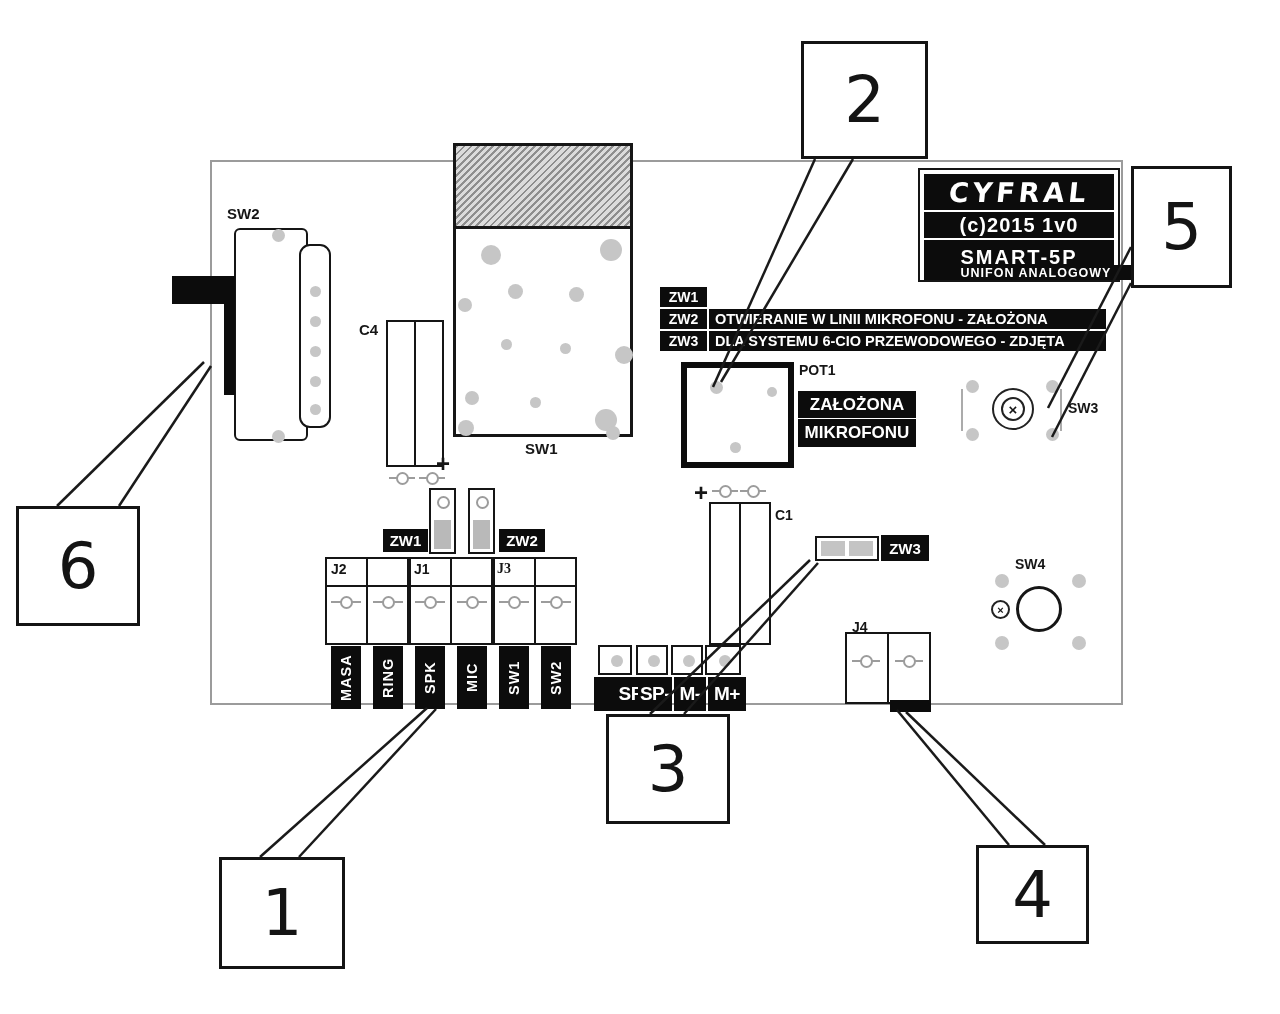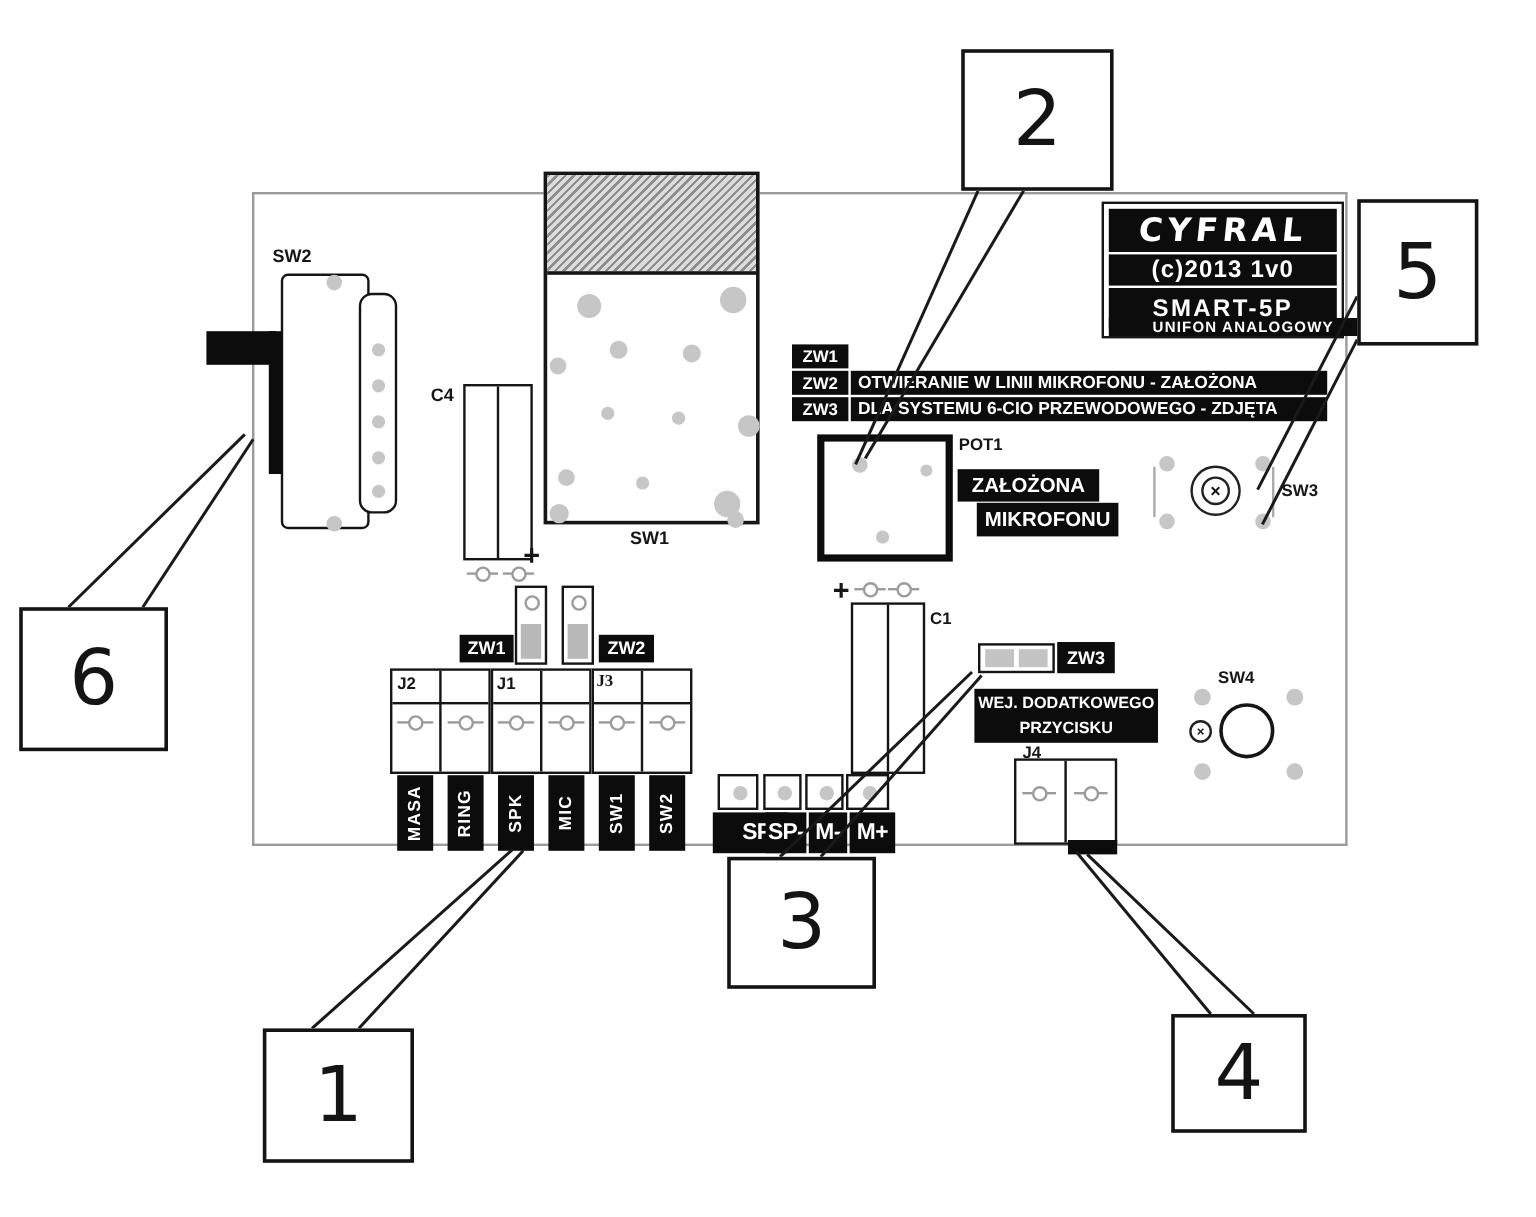--- a/index.html
+++ b/index.html
@@ -81,33 +81,33 @@
   <div class="bb" style="left:660px;top:287px;width:47px;height:20px;font-size:14px;">ZW1</div>
   <div class="bb" style="left:660px;top:309px;width:47px;height:20px;font-size:14px;">ZW2</div>
   <div class="bb" style="left:709px;top:309px;width:397px;height:20px;font-size:14.5px;justify-content:flex-start;padding-left:6px;box-sizing:border-box;">OTWIERANIE W LINII MIKROFONU - ZAŁOŻONA</div>
   <div class="bb" style="left:660px;top:331px;width:47px;height:20px;font-size:14px;">ZW3</div>
   <div class="bb" style="left:709px;top:331px;width:397px;height:20px;font-size:14.5px;justify-content:flex-start;padding-left:6px;box-sizing:border-box;">DLA SYSTEMU 6-CIO PRZEWODOWEGO - ZDJĘTA</div>
 
   <div class="abs" style="left:918px;top:168px;width:202px;height:114px;border:2px solid #151515;background:#fff;box-sizing:border-box;">
     <div class="bb" style="left:4px;top:4px;width:190px;height:36px;font-size:27px;letter-spacing:4px;">
       <span style="transform:skewX(-6deg);font-family:'DejaVu Sans',sans-serif;">CYFRAL</span>
     </div>
-    <div class="bb" style="left:4px;top:42px;width:190px;height:26px;font-size:20px;letter-spacing:1px;">(c)2013 1v0</div>
+    <div class="bb" style="left:4px;top:42px;width:190px;height:26px;font-size:20px;letter-spacing:1px;">(c)2015 1v0</div>
     <div class="bb" style="left:4px;top:70px;width:190px;height:34px;font-size:20px;letter-spacing:2px;">SMART-5P</div>
     <div class="bb" style="left:4px;top:95px;width:224px;height:15px;font-size:12.5px;letter-spacing:1px;">UNIFON ANALOGOWY</div>
   </div>
 
   <div class="abs" style="left:681px;top:362px;width:113px;height:106px;border:6px solid #0c0c0c;background:#fff;box-sizing:border-box;">
     <span class="dot" style="left:23px;top:13px;width:13px;height:13px;"></span>
     <span class="dot" style="left:80px;top:19px;width:10px;height:10px;"></span>
     <span class="dot" style="left:43px;top:74px;width:11px;height:11px;"></span>
   </div>
   <div class="ref" style="left:799px;top:362px;font-size:14px;">POT1</div>
   <div class="bb" style="left:798px;top:391px;width:118px;height:27px;font-size:17px;">ZAŁOŻONA</div>
-  <div class="bb" style="left:798px;top:419px;width:118px;height:28px;font-size:17px;margin-left:16px;">MIKROFONU</div>
+  <div class="bb" style="left:798px;top:419px;width:118px;height:28px;font-size:17px;">MIKROFONU</div>
 
   <span class="dot" style="left:966px;top:380px;width:13px;height:13px;"></span>
   <span class="dot" style="left:1046px;top:380px;width:13px;height:13px;"></span>
   <span class="dot" style="left:966px;top:428px;width:13px;height:13px;"></span>
   <span class="dot" style="left:1046px;top:428px;width:13px;height:13px;"></span>
   <span class="grayline" style="left:961px;top:389px;width:2px;height:42px;"></span>
   <span class="grayline" style="left:1060px;top:389px;width:2px;height:42px;"></span>
   <div class="circ" style="left:992px;top:388px;width:42px;height:42px;border:2px solid #222;"></div>
   <div class="circ" style="left:1001px;top:397px;width:24px;height:24px;border:2px solid #222;font-size:15px;">×</div>
   <div class="ref" style="left:1068px;top:400px;font-size:14px;">SW3</div>
@@ -159,24 +159,20 @@
       <span class="vdiv"></span>
     </div>
   <div class="ref" style="left:775px;top:507px;font-size:14px;">C1</div>
 
   <div class="outline" style="left:815px;top:536px;width:64px;height:25px;">
     <span class="abs" style="left:4px;top:3px;width:24px;height:15px;background:#c4c4c4;"></span>
     <span class="abs" style="left:32px;top:3px;width:24px;height:15px;background:#c4c4c4;"></span>
   </div>
   <div class="bb" style="left:881px;top:535px;width:48px;height:26px;font-size:15px;">ZW3</div>
 
-  <div class="bb" style="left:812px;top:574px;width:153px;height:45px;font-size:13.5px;flex-direction:column;line-height:1.55;">
-    <span>WEJ. DODATKOWEGO</span>
-    <span>PRZYCISKU</span>
-  </div>
 
   <div class="ref" style="left:852px;top:619px;font-size:14px;">J4</div>
   <div class="outline" style="left:845px;top:632px;width:86px;height:72px;">
       <span class="vdiv"></span>
     </div>
   <span class="screw" style="left:852px;top:655px;width:28px;"></span>
   <span class="screw" style="left:895px;top:655px;width:28px;"></span>
   <div class="abs" style="left:890px;top:700px;width:41px;height:12px;background:#0c0c0c;"></div>
 
   <div class="ref" style="left:1015px;top:556px;font-size:14px;">SW4</div>

